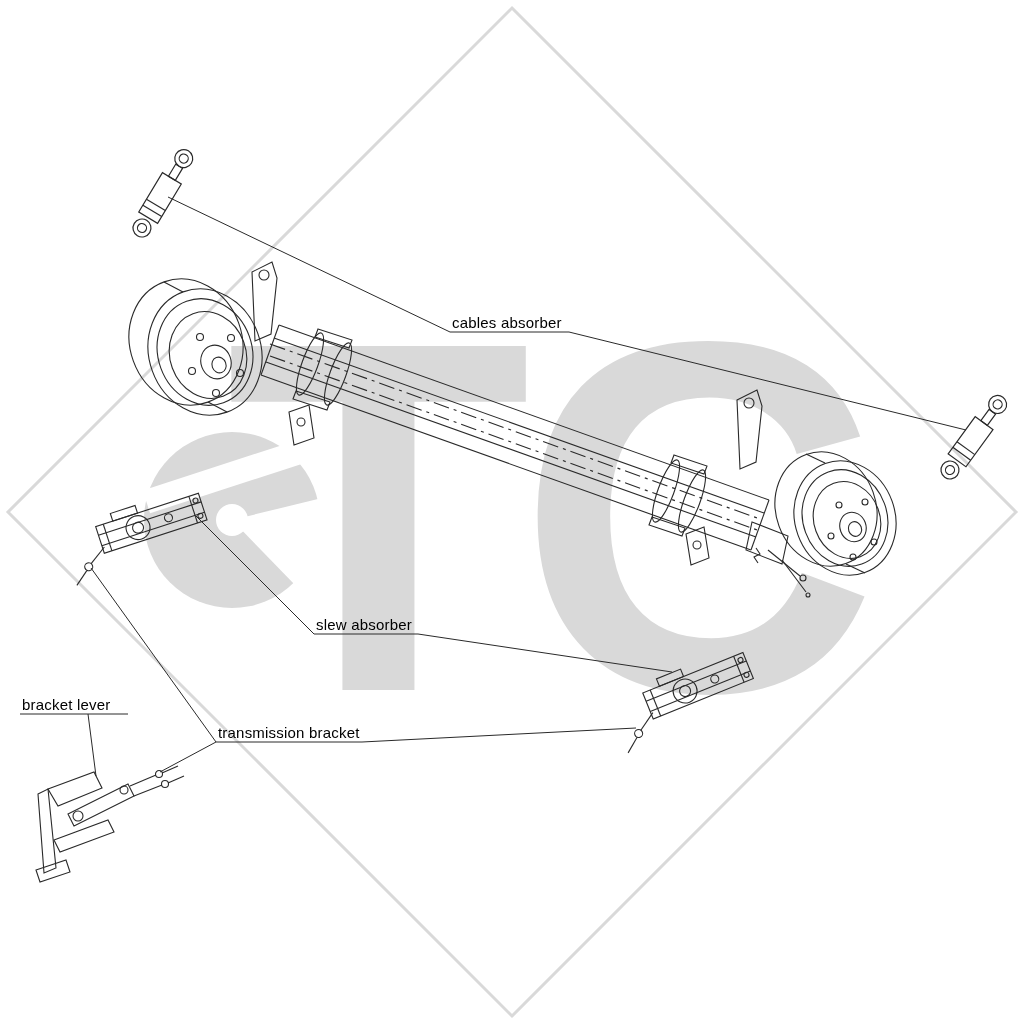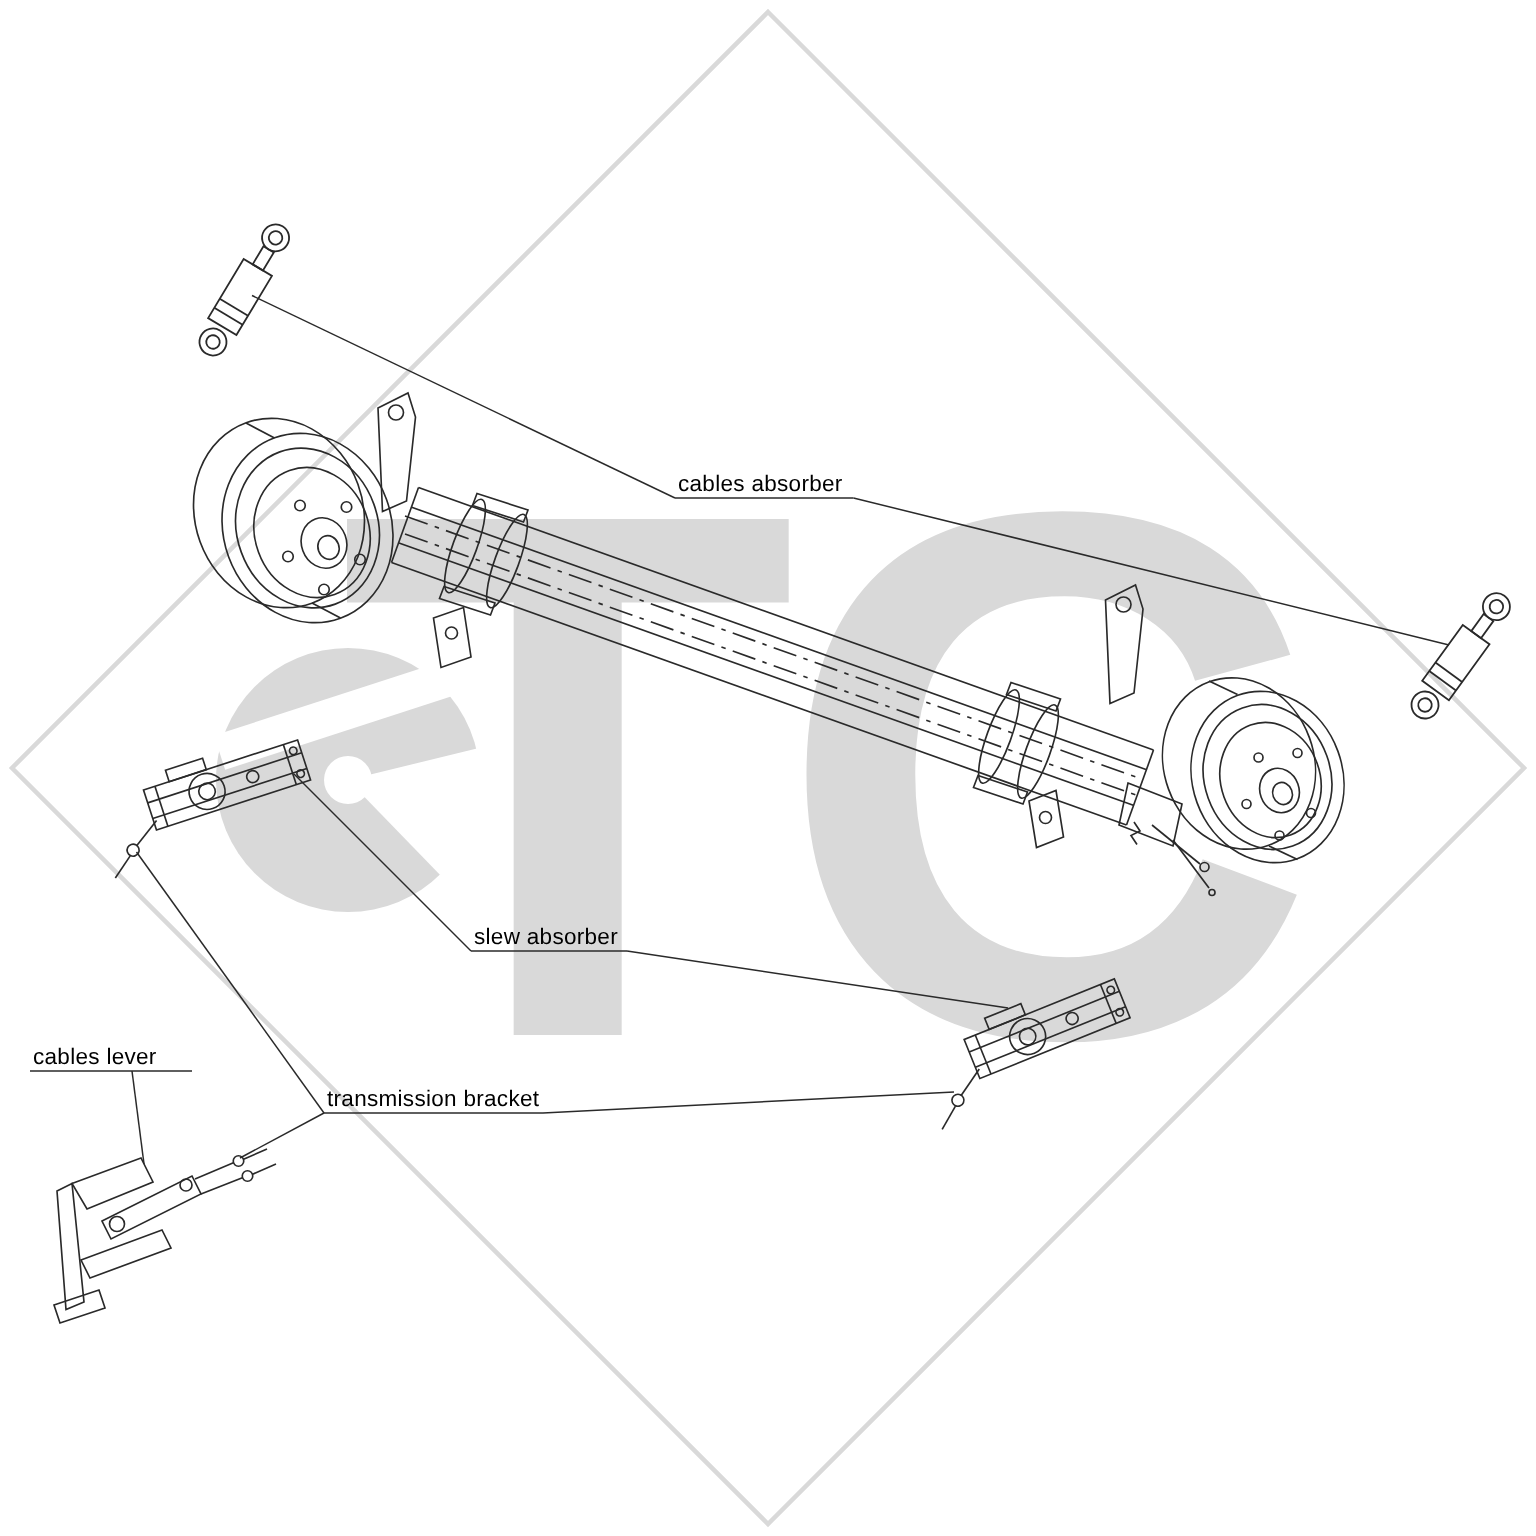--- a/index.html
+++ b/index.html
@@ -196,16 +196,16 @@
         <line x1="216" y1="742" x2="362" y2="742"></line>
         <line x1="216" y1="742" x2="91" y2="568"></line>
         <line x1="216" y1="742" x2="160" y2="772"></line>
         <line x1="362" y1="742" x2="636" y2="728"></line>
       </g>
     </g>
   </svg>
 
   <div class="label" style="left:452px;top:314px">cables absorber</div>
   <div class="label" style="left:316px;top:616px">slew absorber</div>
-  <div class="label" style="left:22px;top:696px">cables lever</div>
+  <div class="label" style="left:22px;top:696px">bracket lever</div>
   <div class="label" style="left:218px;top:724px">transmission bracket</div>
 
 </div>
 
 </body></html>

